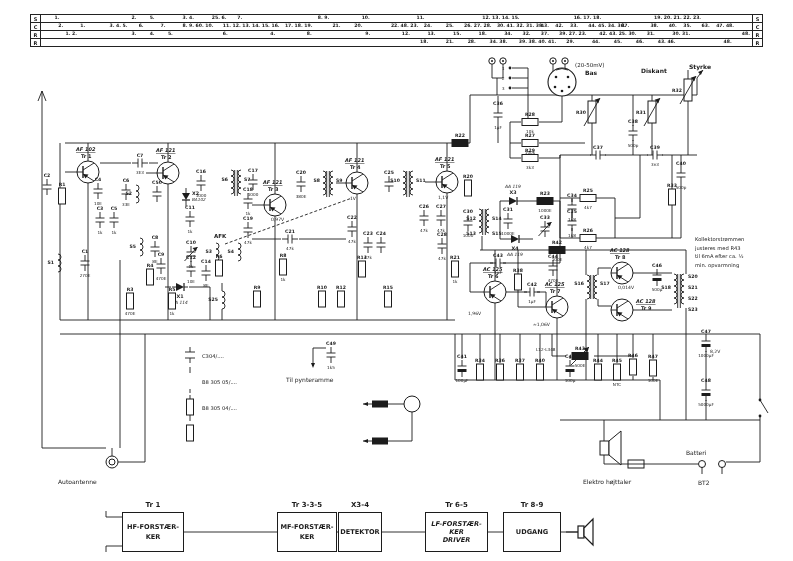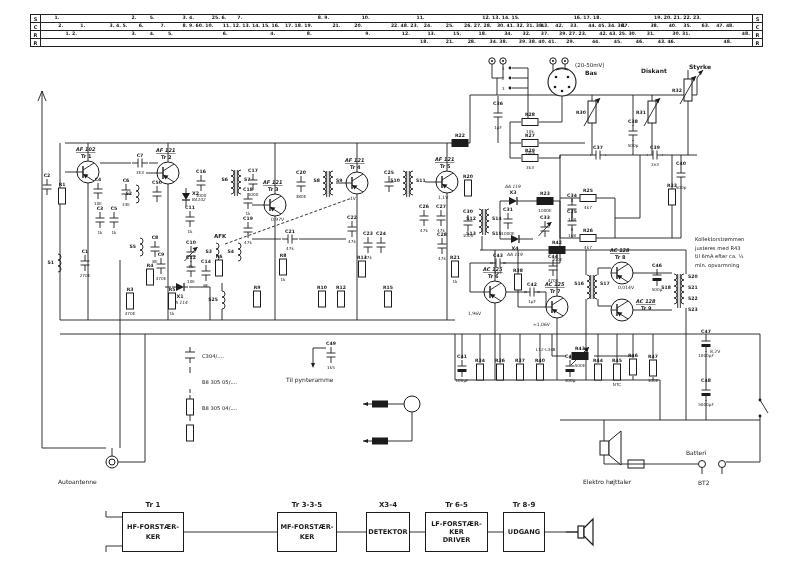--- a/index.html
+++ b/index.html
@@ -985,34 +985,34 @@
           <span>KER</span>
         </div>
     </div>
     <div class="bd-item" style="left:277px;width:60px;">
       <div class="bd-top">Tr 3-3-5</div>
       <div class="bd-box">
           <span>MF-FORSTÆR-</span>
           <span>KER</span>
         </div>
     </div>
-    <div class="bd-item" style="left:366px;width:44px;">
+    <div class="bd-item" style="left:338px;width:44px;">
       <div class="bd-top">X3-4</div>
       <div class="bd-box">
           <span>DETEKTOR</span>
         </div>
     </div>
     <div class="bd-item" style="left:425px;width:63px;">
       <div class="bd-top">Tr 6-5</div>
-      <div class="bd-box" style="line-height:1.25;">
+      <div class="bd-box" style="line-height:1.25;font-style:italic;">
           <span>LF-FORSTÆR-</span>
           <span>KER</span>
           <span>DRIVER</span>
         </div>
     </div>
-    <div class="bd-item" style="left:503px;width:42px;">
+    <div class="bd-item" style="left:503px;width:58px;">
       <div class="bd-top">Tr 8-9</div>
       <div class="bd-box">
           <span>UDGANG</span>
         </div>
     </div>
   </div>
 </div>
 
 </body></html>

